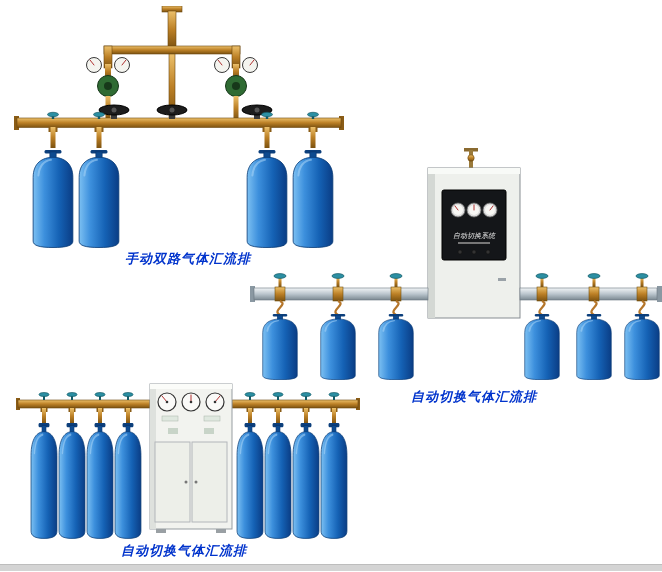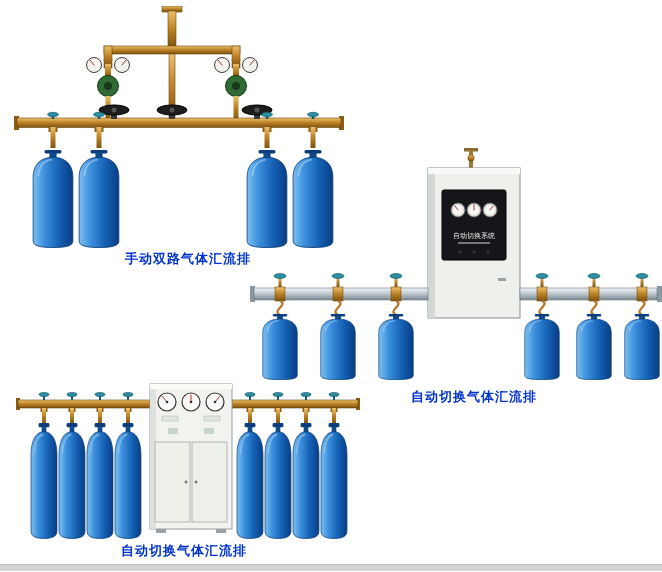--- a/index.html
+++ b/index.html
@@ -2,20 +2,21 @@
 <html><head>
 <meta charset="utf-8">
 <style>
   html,body{margin:0;padding:0;}
   .canvas{
     position:relative;
     width:662px;height:572px;
     background:#ffffff;
     overflow:hidden;
     font-family:"Liberation Sans", sans-serif;
+    font-style:italic;
   }
   .illus{position:absolute;}
   .caption{
     position:absolute;
     color:#0033cc;
     font-weight:bold;
     font-size:13px;
     letter-spacing:1px;
     text-align:center;
     white-space:nowrap;

